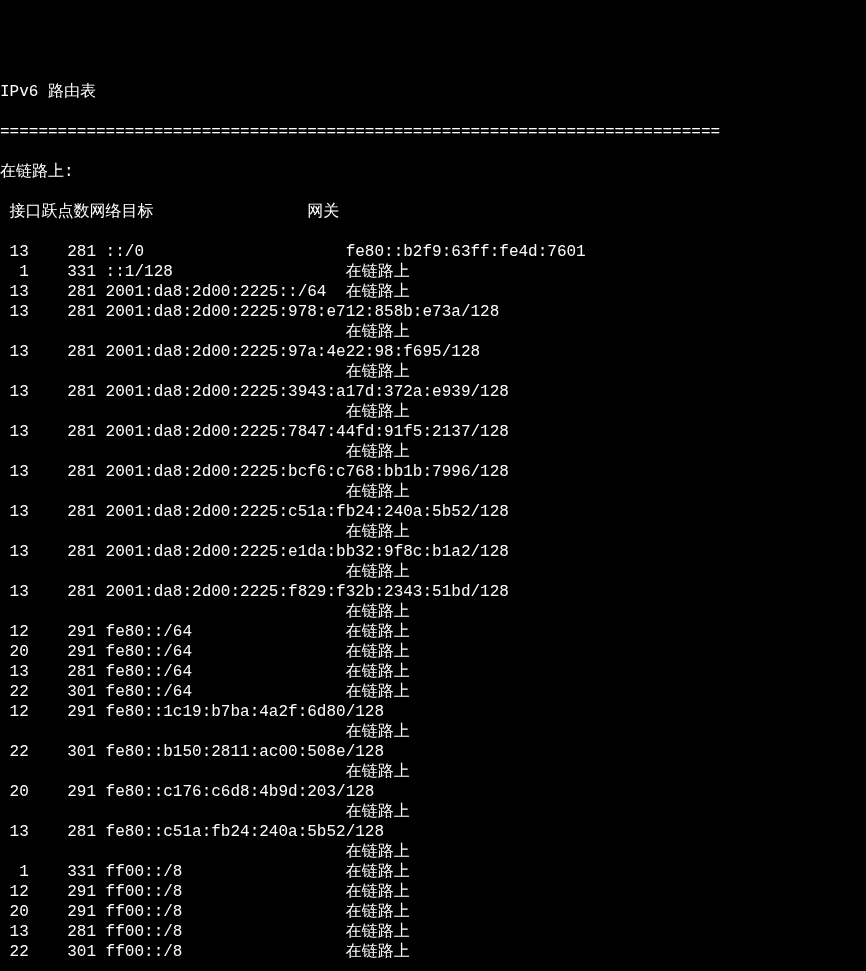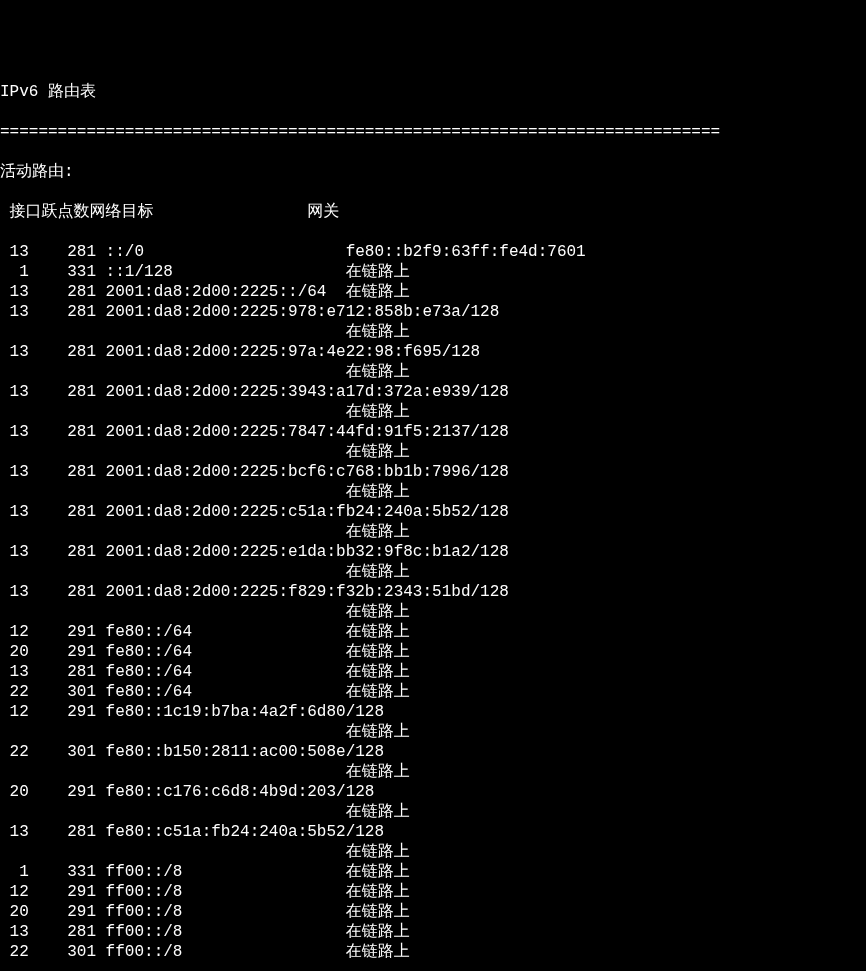--- a/index.html
+++ b/index.html
@@ -22,21 +22,21 @@
       display: block;
     }
   </style>
 </head>
 <body>
 
 
 
 <span class="line">IPv6 路由表</span>
 <span class="line">===========================================================================</span>
-<span class="line">活动路由:</span>
+<span class="line">在链路上:</span>
 <span class="line"> 接口跃点数网络目标                网关</span>
 <div id="routes-container"><span class="line"> 13    281 ::/0                     fe80::b2f9:63ff:fe4d:7601</span><span class="line">  1    331 ::1/128                  在链路上</span><span class="line"> 13    281 2001:da8:2d00:2225::/64  在链路上</span><span class="line"> 13    281 2001:da8:2d00:2225:978:e712:858b:e73a/128</span><span class="line">                                    在链路上</span><span class="line"> 13    281 2001:da8:2d00:2225:97a:4e22:98:f695/128</span><span class="line">                                    在链路上</span><span class="line"> 13    281 2001:da8:2d00:2225:3943:a17d:372a:e939/128</span><span class="line">                                    在链路上</span><span class="line"> 13    281 2001:da8:2d00:2225:7847:44fd:91f5:2137/128</span><span class="line">                                    在链路上</span><span class="line"> 13    281 2001:da8:2d00:2225:bcf6:c768:bb1b:7996/128</span><span class="line">                                    在链路上</span><span class="line"> 13    281 2001:da8:2d00:2225:c51a:fb24:240a:5b52/128</span><span class="line">                                    在链路上</span><span class="line"> 13    281 2001:da8:2d00:2225:e1da:bb32:9f8c:b1a2/128</span><span class="line">                                    在链路上</span><span class="line"> 13    281 2001:da8:2d00:2225:f829:f32b:2343:51bd/128</span><span class="line">                                    在链路上</span><span class="line"> 12    291 fe80::/64                在链路上</span><span class="line"> 20    291 fe80::/64                在链路上</span><span class="line"> 13    281 fe80::/64                在链路上</span><span class="line"> 22    301 fe80::/64                在链路上</span><span class="line"> 12    291 fe80::1c19:b7ba:4a2f:6d80/128</span><span class="line">                                    在链路上</span><span class="line"> 22    301 fe80::b150:2811:ac00:508e/128</span><span class="line">                                    在链路上</span><span class="line"> 20    291 fe80::c176:c6d8:4b9d:203/128</span><span class="line">                                    在链路上</span><span class="line"> 13    281 fe80::c51a:fb24:240a:5b52/128</span><span class="line">                                    在链路上</span><span class="line">  1    331 ff00::/8                 在链路上</span><span class="line"> 12    291 ff00::/8                 在链路上</span><span class="line"> 20    291 ff00::/8                 在链路上</span><span class="line"> 13    281 ff00::/8                 在链路上</span><span class="line"> 22    301 ff00::/8                 在链路上</span></div>
 
 
 
 
 
 
 
 </body></html>

